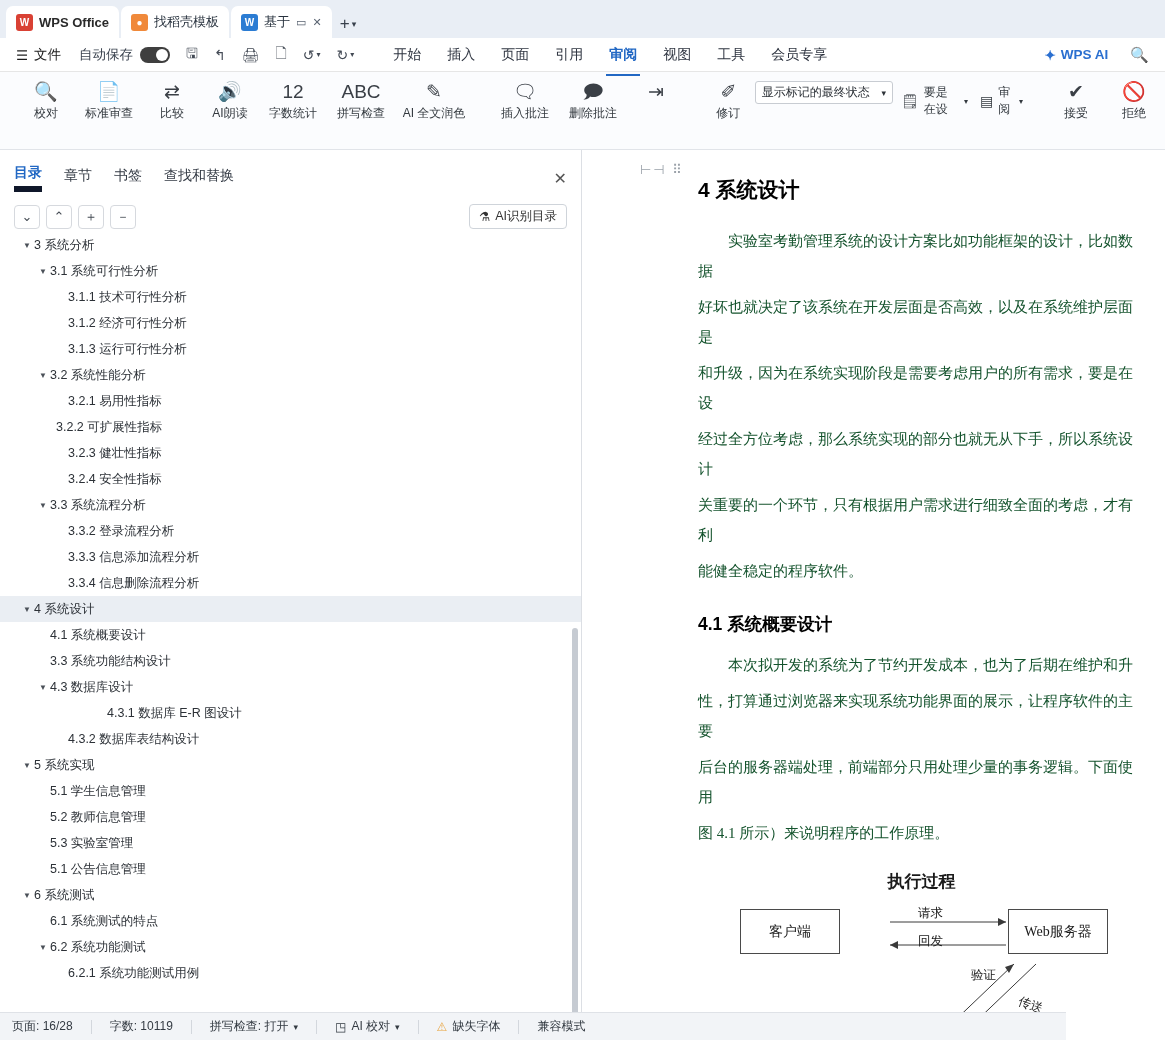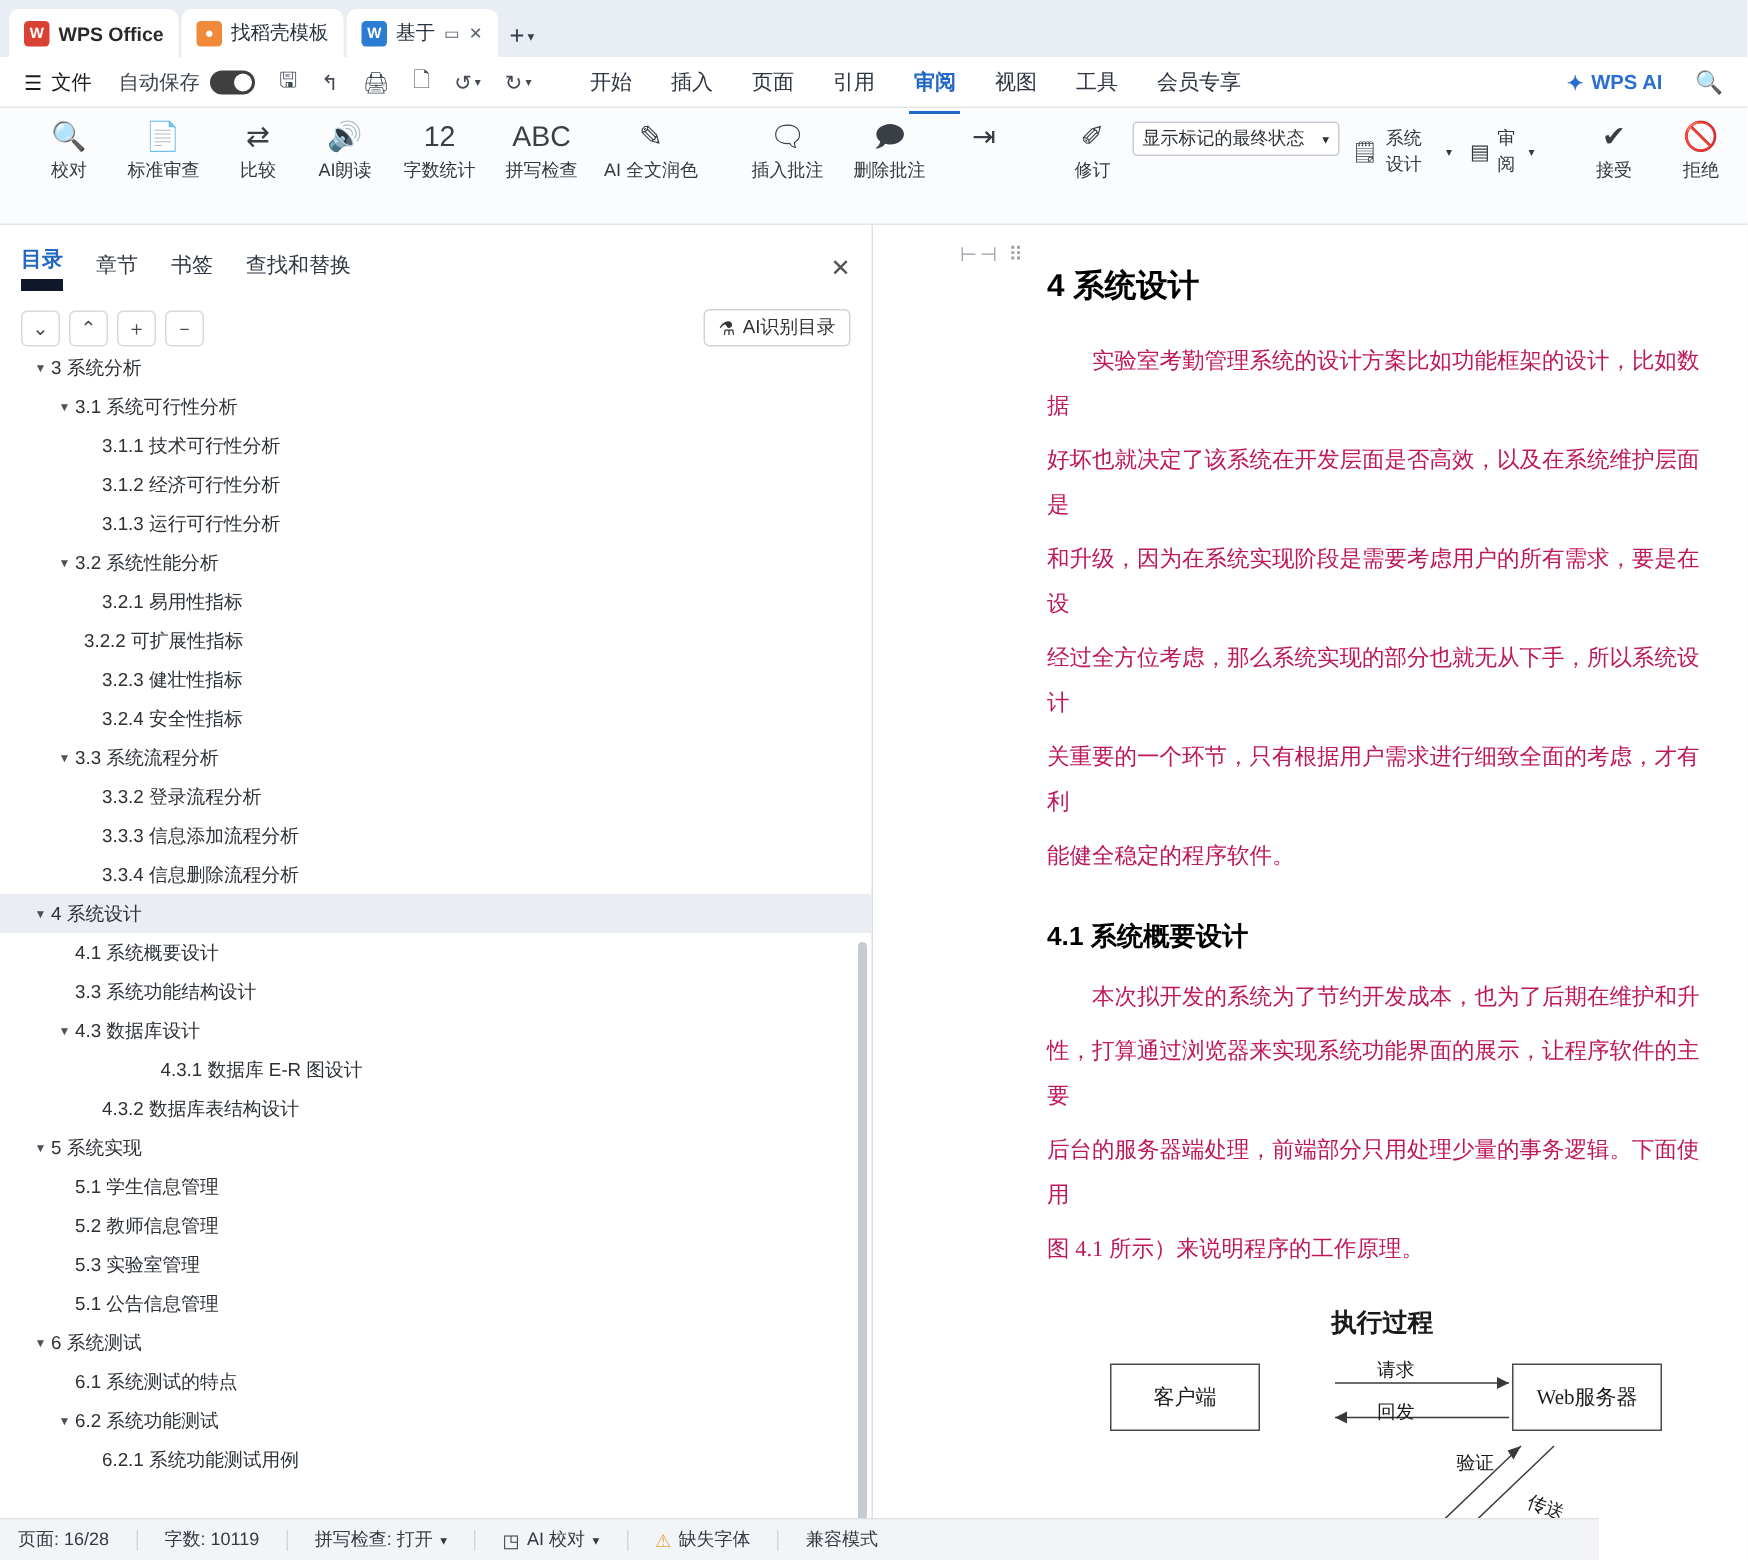--- a/index.html
+++ b/index.html
@@ -130,21 +130,21 @@
   }
 
   
   .body {
     display: flex;
     height: 1040px;
   }
   .left-wrap { width: 582px; height: 100%; border-right: 1px solid #dcdfe4; position: relative; background: #fff; }
   .nav-head { display: flex; align-items: center; gap: 22px; padding: 14px 14px 8px 14px; font-size: 14px; color: #333a44; }
   .nav-head .nh { padding-bottom: 4px; }
-  .nav-head .nh.active { color: #2268c4; font-weight: bold; border-bottom: 8px solid #0f172a; }
+  .nav-head .nh.active { color: #2268c4; font-weight: bold; border-bottom: 6px solid #0f172a; }
   .nav-close { margin-left: auto; color: #555; font-size: 16px; }
   .nav-tools { display: flex; align-items: center; gap: 6px; padding: 4px 14px 8px 14px; }
   .tbtn {
     width: 26px; height: 24px; border: 1px solid #d6d9de; border-radius: 4px;
     background: #fff; display: inline-flex; align-items: center; justify-content: center;
     font-size: 13px; color: #444b53;
   }
   .ai-toc {
     margin-left: auto; height: 25px; border: 1px solid #cfd4da; border-radius: 4px;
     background: #fff; display: inline-flex; align-items: center; gap: 5px;
@@ -171,21 +171,21 @@
   
   .doc-wrap { flex: 1; position: relative; background: #f3f5f7; overflow: hidden; }
   .page {
     background: #fff; position: absolute; left: 0; top: 0; right: 0; bottom: 0;
     padding: 24px 20px 0 116px;
   }
   .pg-marks { position: absolute; left: 58px; top: 12px; color: #9aa1a9; font-size: 13px; letter-spacing: 2px; }
   h1.doc-h1 { font-size: 21px; margin: 2px 0 22px 0; font-weight: bold; color: #000; }
   h2.doc-h2 { font-size: 17.5px; margin: 26px 0 14px 0; font-weight: bold; color: #000; }
   p.doc-p {
-    font-size: 15px; line-height: 2.0; margin: 0 0 6px 0; color: #be185d;
+    font-size: 15px; line-height: 2.0; margin: 0 0 6px 0; color: #14532d;
     text-indent: 2em;
     font-family: "Liberation Serif", serif;
   }
   p.cont { text-indent: 0; }
   .fig-title { text-align: center; font-size: 17px; font-weight: bold; margin: 22px 0 14px 0; }
   .diagram { position: relative; height: 212px; margin: 0 20px; }
   .dbox {
     position: absolute; border: 1px solid #4a4a4a; background: #fff;
     display: flex; align-items: center; justify-content: center;
     font-size: 14px; font-family: "Liberation Serif", serif;
@@ -318,21 +318,21 @@
       <span class="lab">修订</span>
     </div>
     <div class="col-stack">
       <div class="combo">
         <span>显示标记的最终状态</span>
         <span style="font-size:9px">▾</span>
       </div>
       <div style="display:flex; gap:2px;">
         <div class="srow">
           <span class="gl">🗒</span>
-          <span>系统设计</span>
+          <span>要是在设</span>
           <span style="font-size:8px">▾</span>
         </div>
         <div class="srow">
           <span class="gl">▤</span>
           <span>审阅</span>
           <span style="font-size:8px">▾</span>
         </div>
       </div>
     </div>
   </div>

